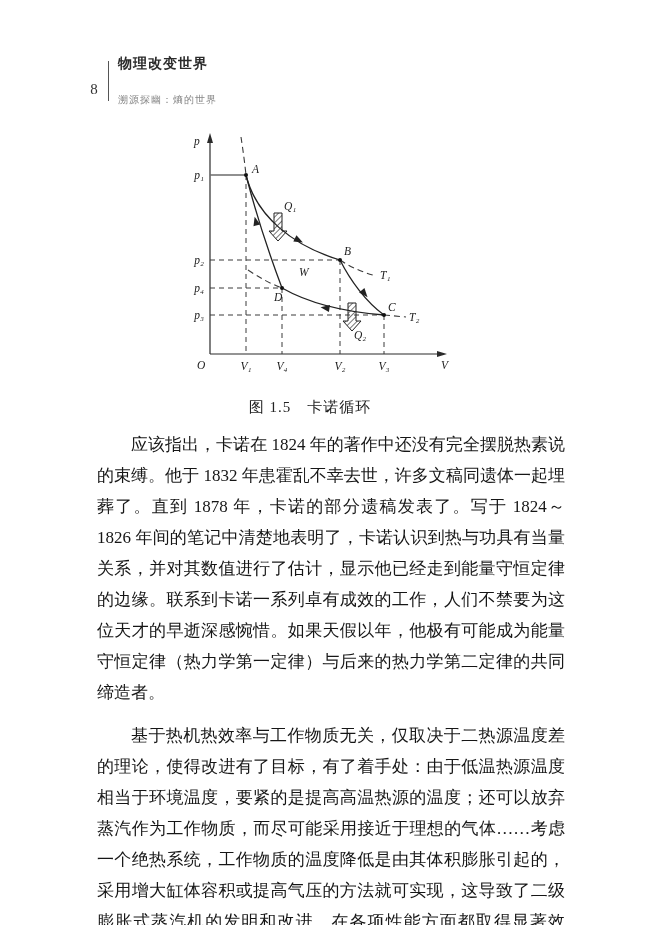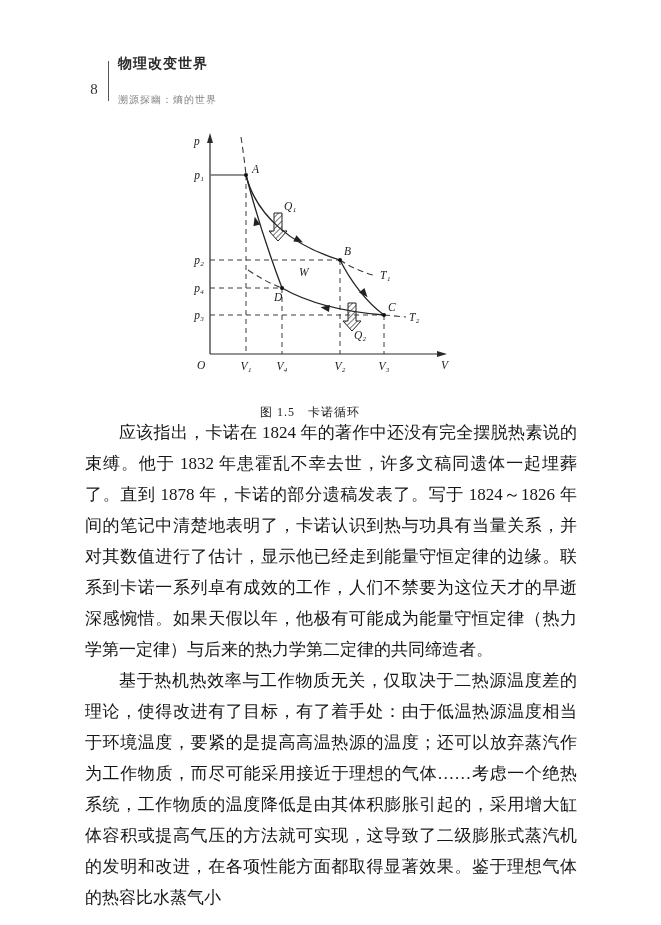--- a/index.html
+++ b/index.html
@@ -24,34 +24,34 @@
   }
   .hdr .ctitle{
     font-family:Liberation Mono, monospace;
     font-size:10px;color:#878787;letter-spacing:1px;margin-top:16px;
   }
 
   
   .fig{position:absolute;top:128px;left:148px;width:324px;}
   .fig svg{display:block;}
   .figcap{
-    width:324px;text-align:center;margin-top:14px;
-    font-size:12px;color:#222;letter-spacing:1px;
+    width:324px;text-align:center;margin-top:8px;
+    font-size:15px;color:#222;letter-spacing:1px;
   }
   .axlab{font-style:italic;font-size:11.5px;fill:#222;
          font-family:"Liberation Serif","DejaVu Serif",serif;}
   .ptlab{font-style:italic;font-size:11.5px;fill:#222;
          font-family:"Liberation Serif","DejaVu Serif",serif;}
 
   
   .bodytxt{
     position:absolute;top:417px;left:85px;width:492px;
     font-size:17px;line-height:31px;text-align:justify;color:#161616;
   }
-  .bodytxt p{margin:0;text-indent:2em;}
+  .bodytxt p{margin:12px;text-indent:2em;}
 </style>
 </head>
 <body>
 
 <div class="page">
 
   <div class="hdr">
     <div class="pnum">8</div>
     <div class="rule"></div>
     <div class="titles">

